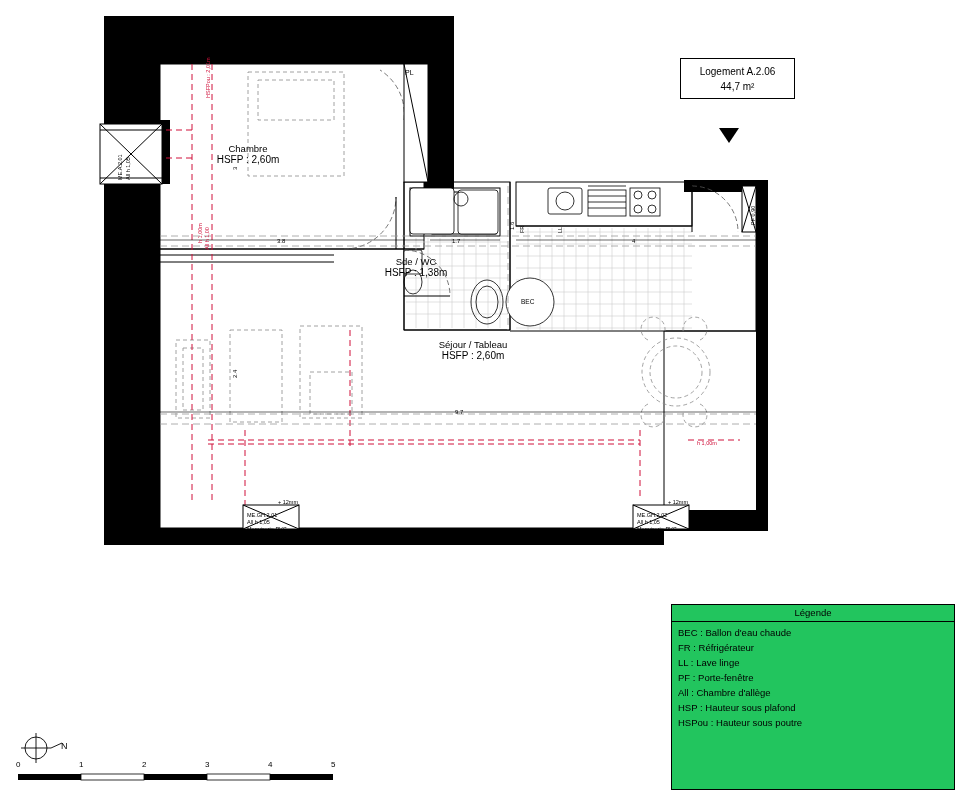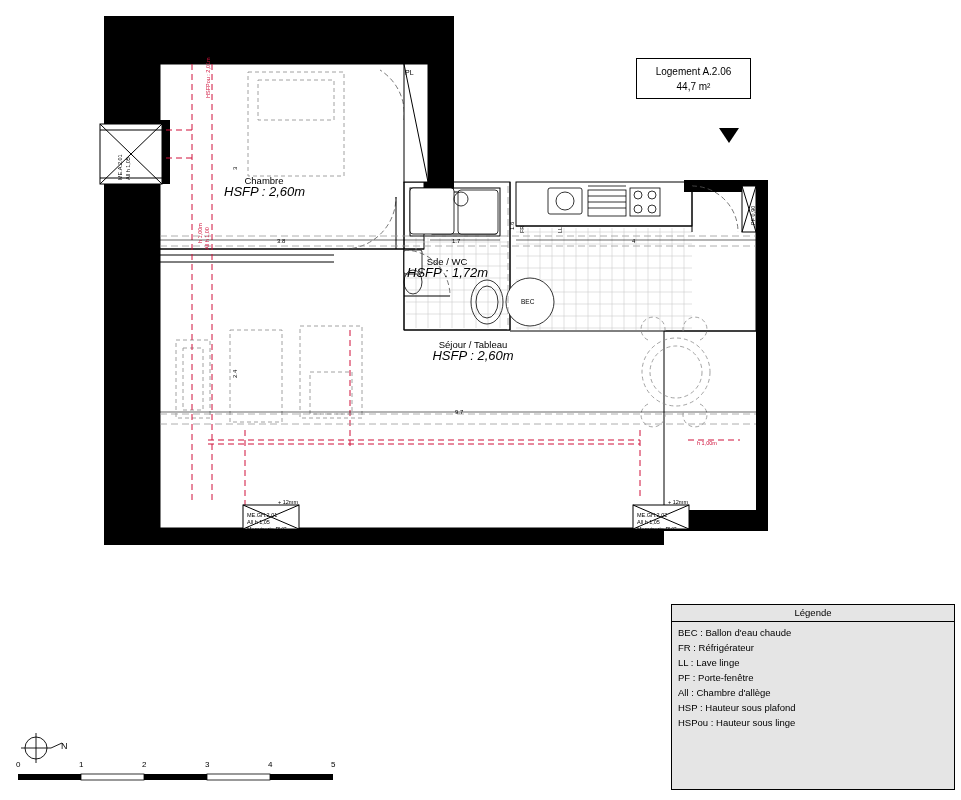--- a/index.html
+++ b/index.html
@@ -7,39 +7,39 @@
     width:961px;height:800px;background:#ffffff;
     font-family:"Liberation Sans", sans-serif;
     color:#000;position:relative;overflow:hidden;
   }
   .plan{position:absolute;left:0;top:0;width:961px;height:800px;}
   svg{position:absolute;left:0;top:0;}
 
   
   .lbl{position:absolute;font-size:9px;line-height:11px;text-align:center;white-space:nowrap;}
   .lbl .rm{font-size:9.5px;}
-  .lbl .h{font-size:13px;font-style:italic;}
+  .lbl .h{font-size:10px;}
 
   .tiny{position:absolute;font-size:5.5px;line-height:6px;white-space:nowrap;color:#000;}
   .tiny-red{position:absolute;font-size:5.5px;line-height:6px;white-space:nowrap;color:#d0103a;}
   .dim{position:absolute;font-size:6px;white-space:nowrap;color:#000;}
   .rot90{transform:rotate(-90deg);transform-origin:0 0;}
 
   
   #title-box{
-    position:absolute;left:636px;top:58px;width:113px;height:39px;
+    position:absolute;left:680px;top:58px;width:113px;height:39px;
     border:1px solid #000;background:#fff;
     display:flex;flex-direction:column;align-items:center;justify-content:center;
     font-size:10px;line-height:15px;
   }
 
   
   #legend{
     position:absolute;left:671px;top:604px;width:282px;height:184px;
-    border:1px solid #000;background:#e5e5e5;font-size:9.5px;
+    border:1px solid #000;background:#22c55e;font-size:9.5px;
   }
   #legend .lg-head{
     border-bottom:1px solid #000;text-align:center;font-weight:normal;
     padding:2px 0 3px;font-size:9.5px;
   }
   #legend ul{list-style:none;margin:0;padding:3px 0 0 6px;}
   #legend li{padding:1.5px 0;line-height:12px;white-space:nowrap;}
   .elec-icon{display:inline-block;vertical-align:middle;margin-right:2px;}
 
   
@@ -255,27 +255,27 @@
   <g stroke="#000" stroke-width="0.6">
     <line x1="160" y1="240" x2="424" y2="240"></line>
     <line x1="430" y1="240" x2="500" y2="240"></line>
     <line x1="516" y1="240" x2="756" y2="240"></line>
     <line x1="160" y1="412" x2="756" y2="412"></line>
   </g>
 
   <polygon points="719,128 739,128 729,143" fill="#000"></polygon>
 </svg>
 
-<div class="lbl" style="left:224px;top:143px;width:80px;margin-top:32px;">
+<div class="lbl" style="left:208px;top:143px;width:80px;">
   <div class="rm">Chambre</div>
   <div class="h">HSFP : 2,60m</div>
 </div>
-<div class="lbl" style="left:407px;top:256px;width:80px;">
+<div class="lbl" style="left:376px;top:256px;width:80px;">
   <div class="rm">Sde / WC</div>
-  <div class="h">HSFP : 1,72m</div>
+  <div class="h">HSFP : 1,38m</div>
 </div>
 <div class="lbl" style="left:413px;top:339px;width:120px;">
   <div class="rm">Séjour / Tableau</div>
   <div class="h">HSFP : 2,60m</div>
 </div>
 
 <div class="tiny" style="left:405px;top:70px;font-size:7px;">PL</div>
 <div class="tiny" style="left:521px;top:299px;font-size:6.5px;">BEC</div>
 
 <div class="dim" style="left:277px;top:238px;">3.8</div>
@@ -317,21 +317,21 @@
 
 <div id="legend">
   <div class="lg-head">Légende</div>
   <ul>
     <li>BEC : Ballon d'eau chaude</li>
     <li>FR : Réfrigérateur</li>
     <li>LL : Lave linge</li>
     <li>PF : Porte-fenêtre</li>
     <li>All : Chambre d'allège</li>
     <li>HSP : Hauteur sous plafond</li>
-    <li>HSPou : Hauteur sous linge</li>
+    <li>HSPou : Hauteur sous poutre</li>
   </ul>
 </div>
 
 <div id="compass">
   <svg width="60" height="36">
     <circle cx="22" cy="18" r="11" fill="none" stroke="#000" stroke-width="0.9"></circle>
     <line x1="22" y1="3" x2="22" y2="33" stroke="#000" stroke-width="0.9"></line>
     <line x1="7" y1="18" x2="37" y2="18" stroke="#000" stroke-width="0.9"></line>
     <line x1="37" y1="18" x2="48" y2="13" stroke="#000" stroke-width="0.9"></line>
   </svg>

